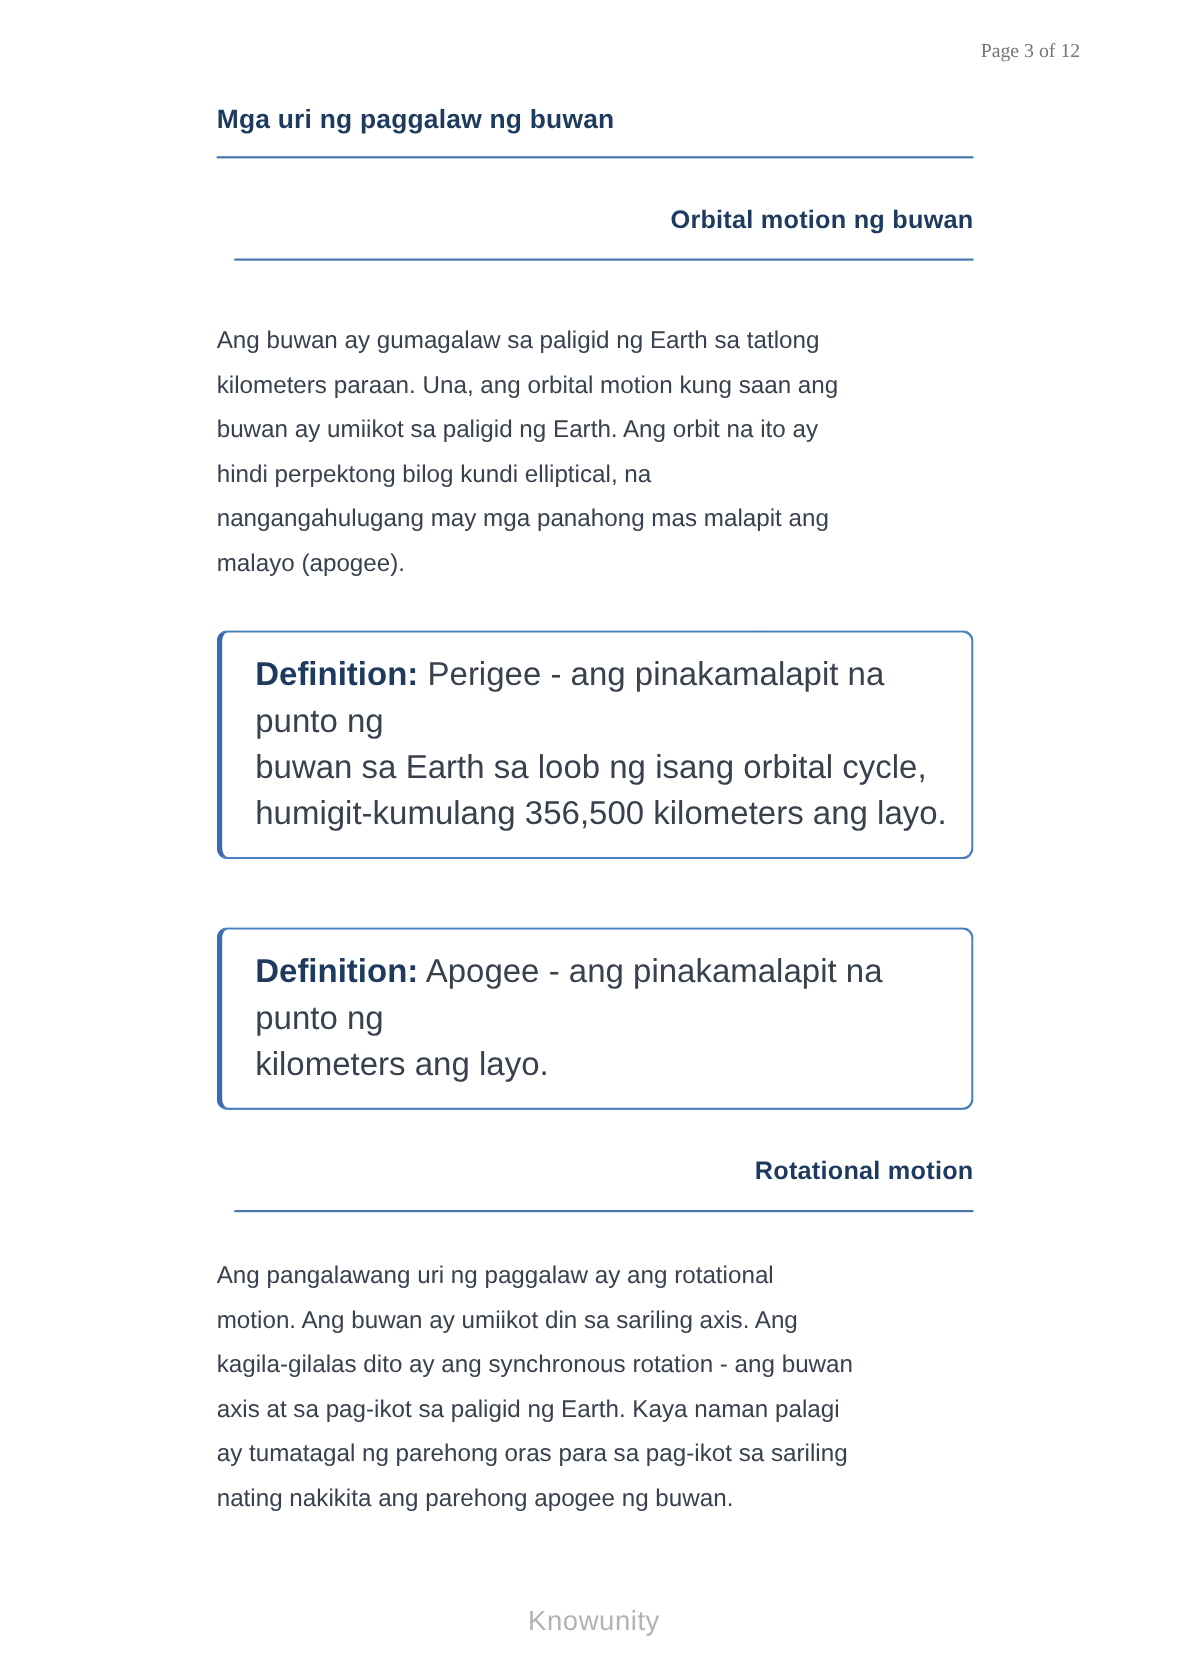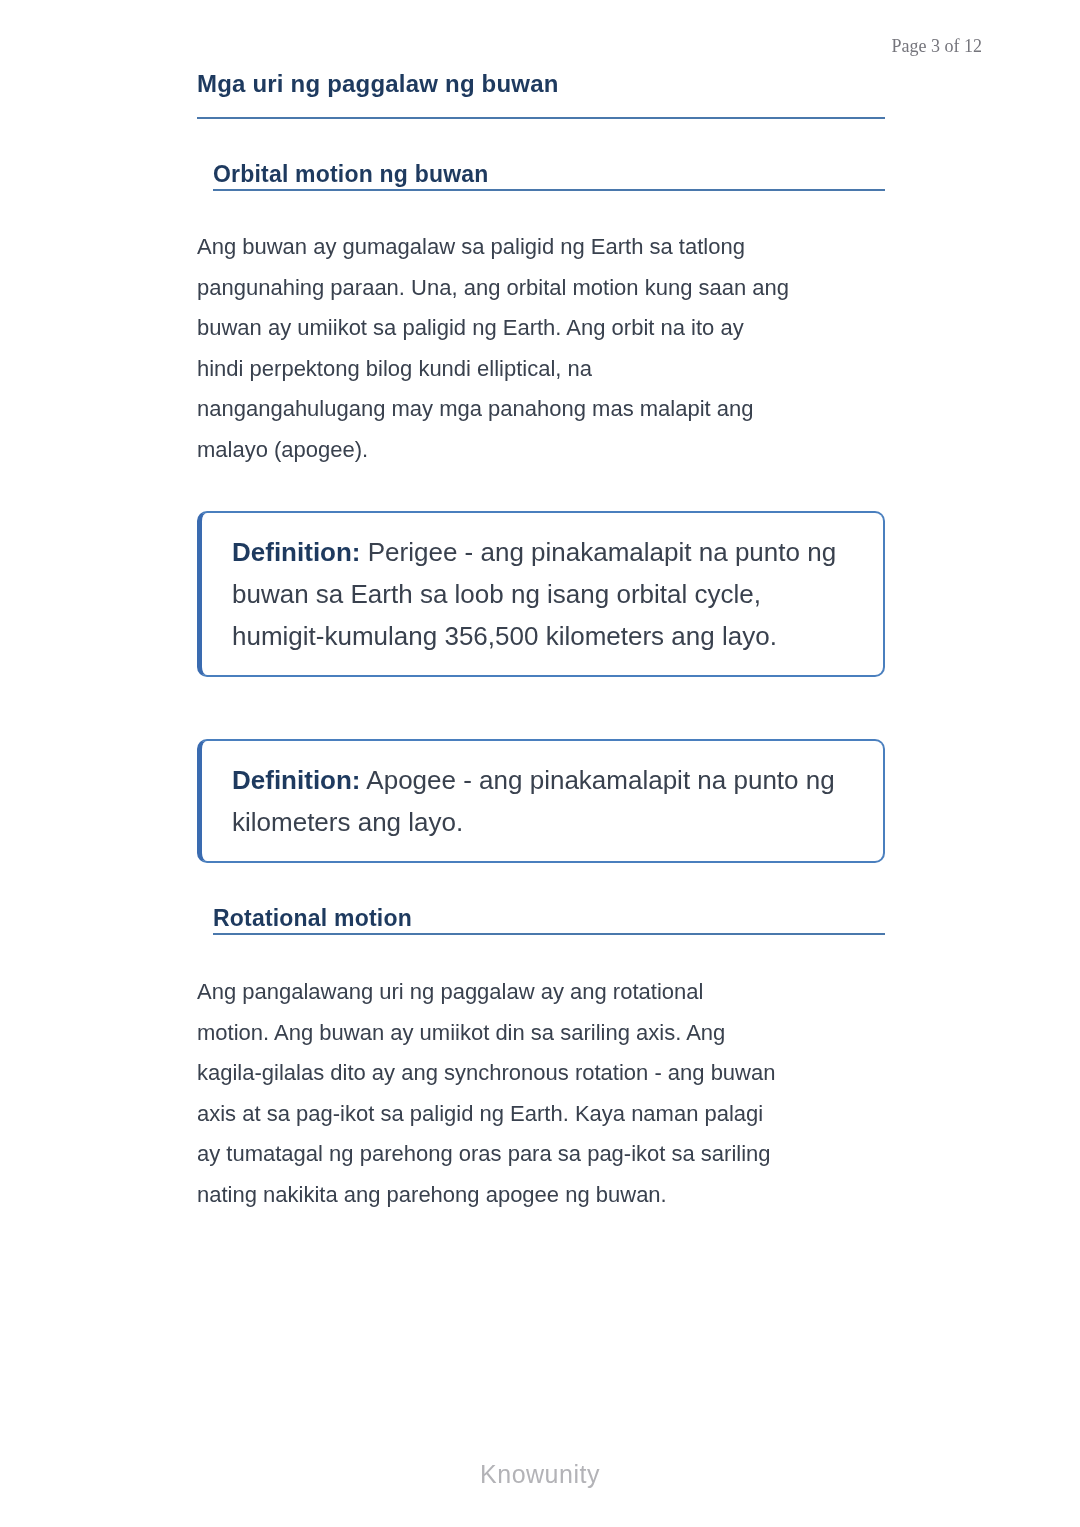--- a/index.html
+++ b/index.html
@@ -19,53 +19,54 @@
     font-size: 18px;
     color: #75757c;
   }
   .content {
     position: absolute;
     left: 197px;
     top: 0;
     width: 688px;
   }
   .h1 {
-    margin: 68px 0 0 0;
+    margin: 93px 0 0 0;
     font-size: 24px;
     line-height: 32px;
     font-weight: bold;
     color: #1e3a5f;
     padding-bottom: 17px;
     border-bottom: 2px solid #4a78ac;
     letter-spacing: 0.2px;
   }
   .h2 {
     margin: 40px 0 0 16px;
     font-size: 23px;
     line-height: 30px;
     font-weight: bold;
     color: #1e3a5f;
-    padding-bottom: 0;
+    padding-bottom: 21px;
     border-bottom: 2px solid #4a78ac;
     letter-spacing: 0.2px;
+    text-align: right;
   }
   .para {
-    margin-top: 36px;
+    margin-top: 52px;
     font-size: 22px;
     line-height: 40.5px;
     color: #39414e;
   }
   .para-2 { margin-top: 37px; }
   .defbox {
     margin-top: 41px;
     border: 2px solid #4a7fbe;
     border-left: 5px solid #3a6bb0;
     border-radius: 10px;
     padding: 18px 20px 18px 30px;
-    font-size: 26px;
+    font-size: 30px;
     line-height: 42px;
     color: #39414e;
     background: #ffffff;
   }
   .defbox-2 { margin-top: 62px; }
   .def-label {
     font-weight: bold;
     color: #1e3a5f;
   }
   .footer-brand {
@@ -85,21 +86,21 @@
 <div class="page-number">Page 3 of 12</div>
 
 <main class="content">
 
   <h1 class="h1">Mga uri ng paggalaw ng buwan</h1>
 
   <h2 class="h2">Orbital motion ng buwan</h2>
 
   <div class="para">
     <div>Ang buwan ay gumagalaw sa paligid ng Earth sa tatlong</div>
-    <div>pangunahing paraan. Una, ang orbital motion kung saan ang</div>
+    <div>kilometers paraan. Una, ang orbital motion kung saan ang</div>
     <div>buwan ay umiikot sa paligid ng Earth. Ang orbit na ito ay</div>
     <div>hindi perpektong bilog kundi elliptical, na</div>
     <div>nangangahulugang may mga panahong mas malapit ang</div>
     <div>malayo (apogee).</div>
   </div>
 
   <div class="defbox">
     <div><span class="def-label">Definition:</span> <span>Perigee - ang pinakamalapit na punto ng</span></div>
     <div>buwan sa Earth sa loob ng isang orbital cycle,</div>
     <div>humigit-kumulang 356,500 kilometers ang layo.</div>

